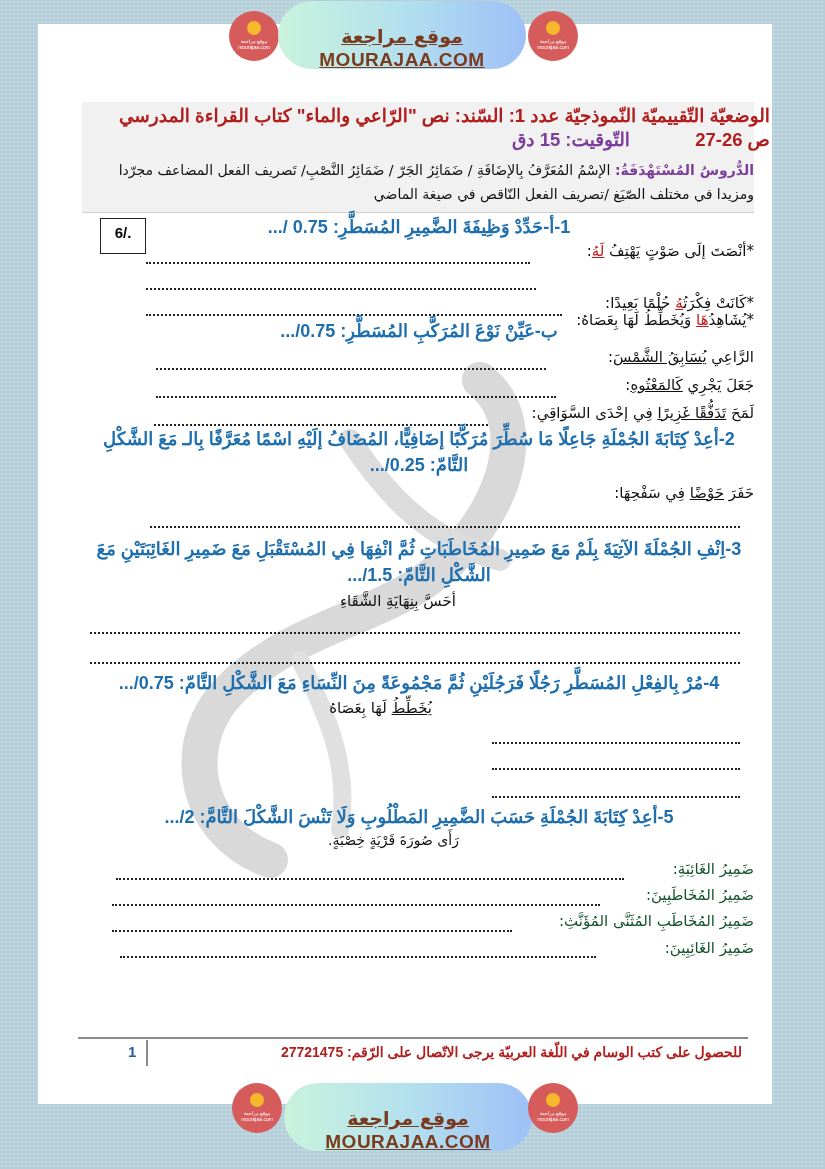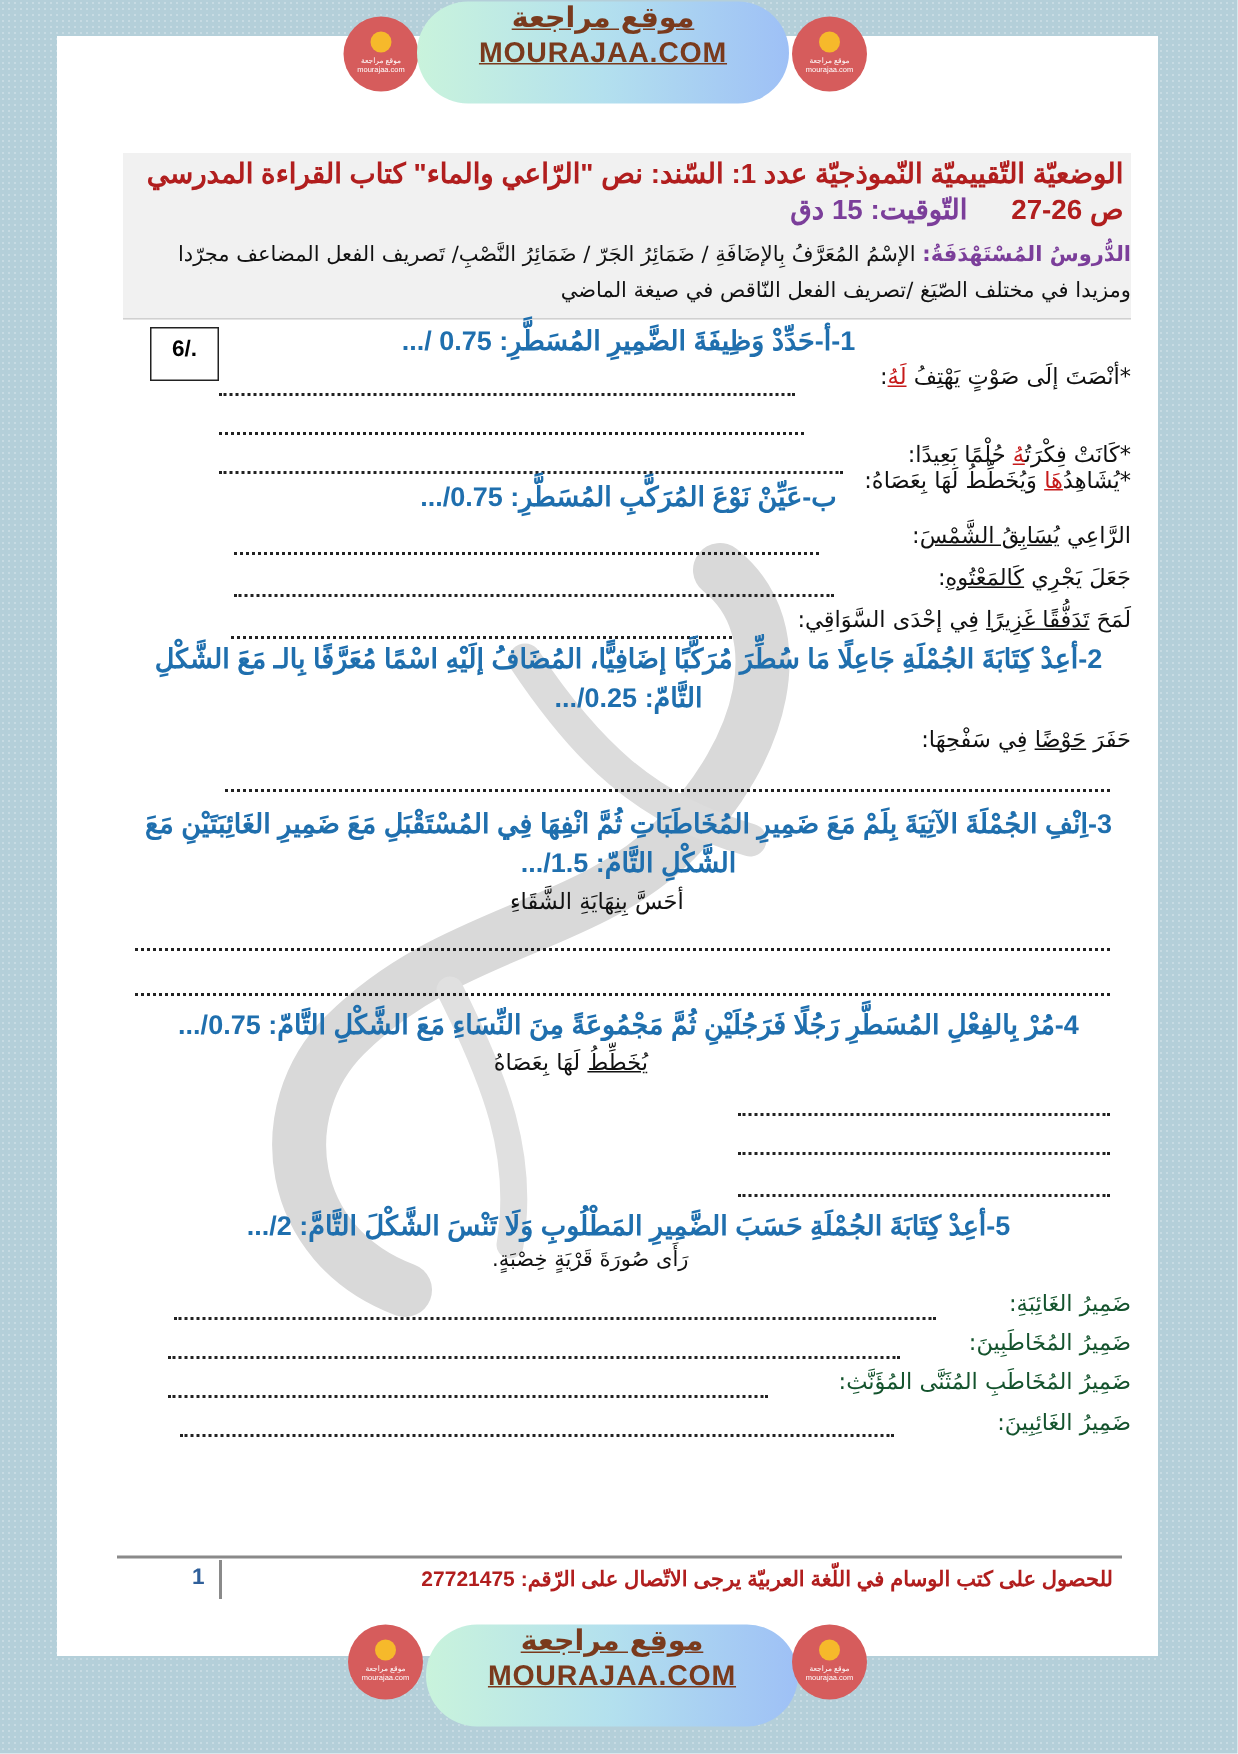--- a/index.html
+++ b/index.html
@@ -17,21 +17,21 @@
     position:absolute; left:38px; top:24px; width:734px; height:1080px;
     background:#ffffff;
   }
   .brand {
     position:absolute; left:278px; width:248px; height:68px;
     border-radius:34px;
     background:linear-gradient(90deg,#c9f3dc 0%,#b3e0ee 50%,#9ec0f6 100%);
     text-align:center; z-index:3;
   }
   .brand .ar {
-    display:block; margin-top:0; font-size:19px; font-weight:bold;
+    display:block; margin-top:24px; font-size:19px; font-weight:bold;
     color:#7a3a1d; text-decoration:underline; direction:rtl;
     font-family:"DejaVu Sans", sans-serif;
   }
   .brand .en {
     display:block; margin-top:2px; font-size:19px; font-weight:bold;
     color:#7a3a1d; text-decoration:underline; letter-spacing:0.5px;
     font-family:"Liberation Sans", sans-serif;
   }
   .badge {
     position:absolute; width:50px; height:50px; border-radius:50%;
@@ -43,25 +43,25 @@
   }
   .badge .tiny {
     display:block; font-size:5px; color:#fff; line-height:6px; margin-top:3px;
     font-family:"Liberation Sans", sans-serif;
   }
   .header-box {
     position:absolute; left:82px; top:102px; width:672px; height:110px;
     background:#f1f1f1; border-bottom:1px solid #d0d0d0;
   }
   .h-title {
-    position:absolute; right:76px; top:104px; width:660px; direction:rtl;
+    position:absolute; right:55px; top:104px; width:660px; direction:rtl;
     font-family:"Liberation Sans", sans-serif; font-weight:bold;
     color:#b11e1e; font-size:18.5px; line-height:24px; z-index:2;
   }
-  .h-time { color:#7b3e9a; margin-right:24px; }
+  .h-time { color:#7b3e9a; margin-right:60px; }
   .h-lessons {
     position:absolute; right:71px; top:158px; width:660px; direction:rtl;
     font-family:"DejaVu Sans", sans-serif; font-size:14px; line-height:24px; color:#111;
     z-index:2;
   }
   .h-lessons .lbl { color:#7b3e9a; font-weight:bold; }
   .q {
     position:absolute; right:71px; width:670px; direction:rtl;
     font-family:"Liberation Sans", sans-serif; font-weight:bold;
     color:#1f6fae; font-size:18px; line-height:26px; z-index:2;text-align:center;

